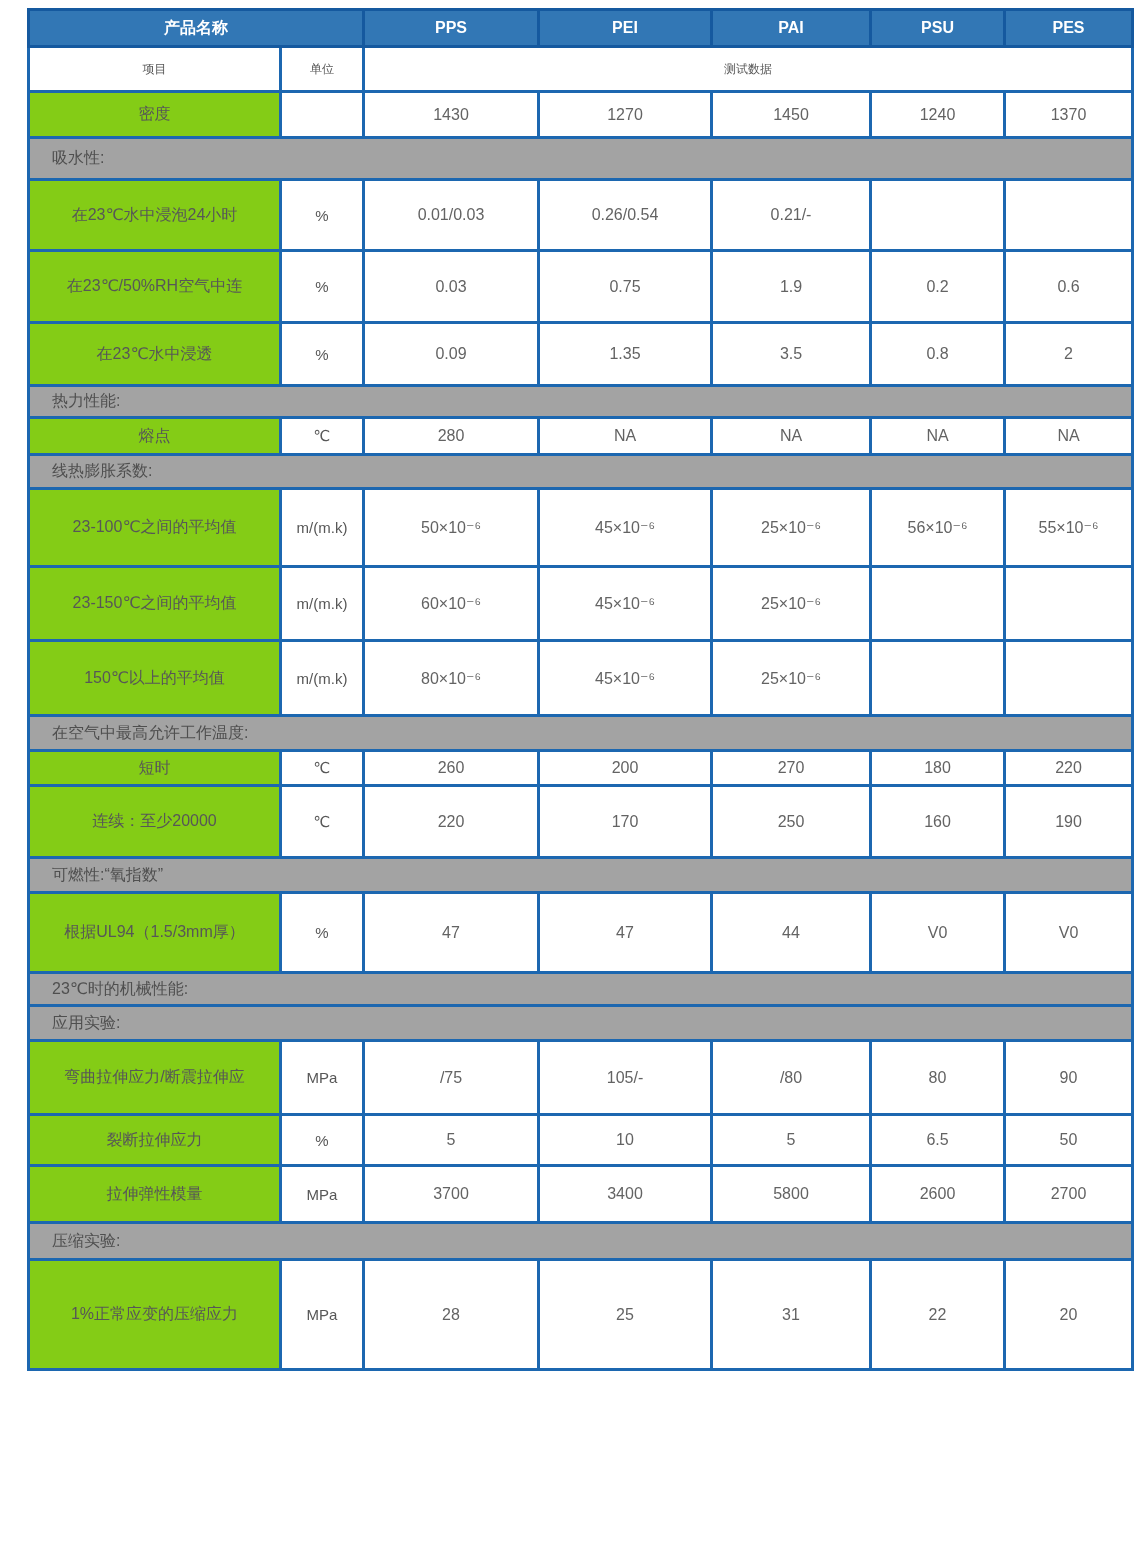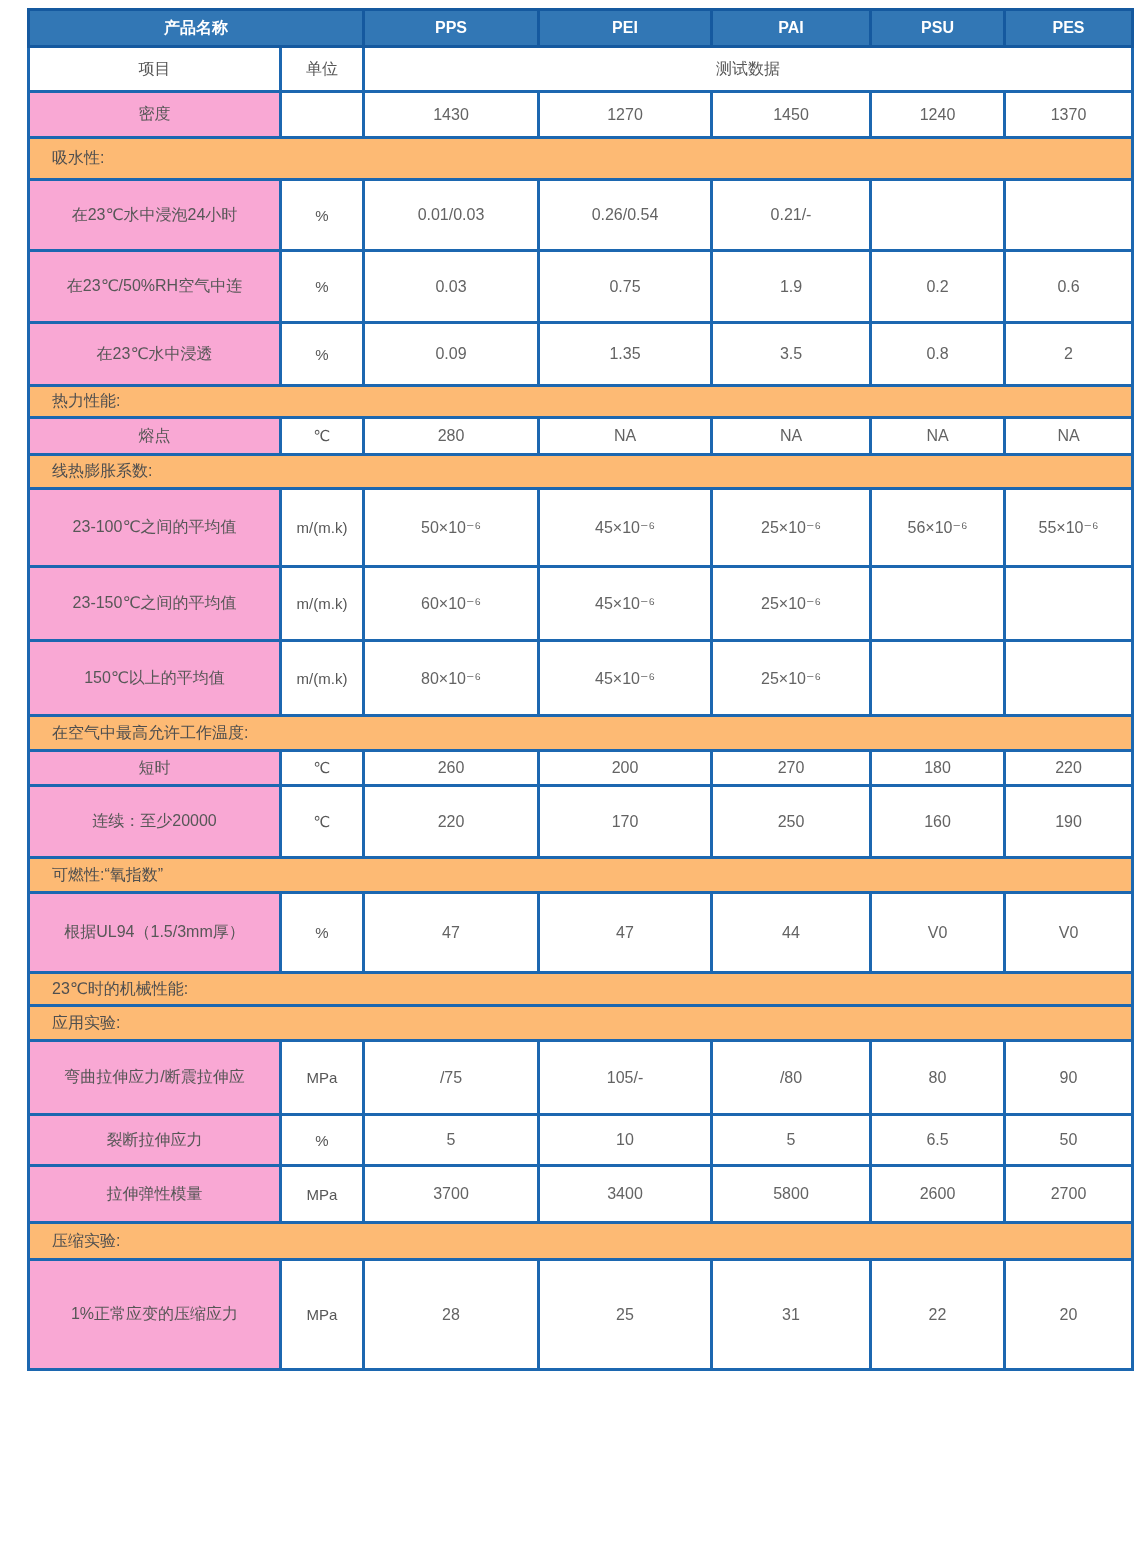--- a/index.html
+++ b/index.html
@@ -25,32 +25,32 @@
   tr.head th{
     background:#3277b5;
     color:#ffffff;
     font-size:16px;
     font-weight:bold;
     height:34px;
     border-color:#15599f;
   }
   tr.sub td{
     height:42px;
-    font-size:16px;
+    font-size:12px;
     color:#575757;
     background:#ffffff;
   }
   tr.section td{
     text-align:left;
     padding-left:22px;
     font-size:16px;
     color:#4f4f4f;
-    background:#fdba74;
-  }
-  td.label{font-size:16px;color:#575757;background:#f9a8d4;}
+    background:#a3a3a3;
+  }
+  td.label{font-size:16px;color:#575757;background:#84cc16;}
   td.unit{font-size:15px;color:#575757;background:#ffffff;}
   td.val{font-size:16px;color:#636363;background:#ffffff;}
 </style>
 </head>
 <body>
 
 <table class="tbl">
   <colgroup>
     <col style="width:252px">
       <col style="width:83px">

